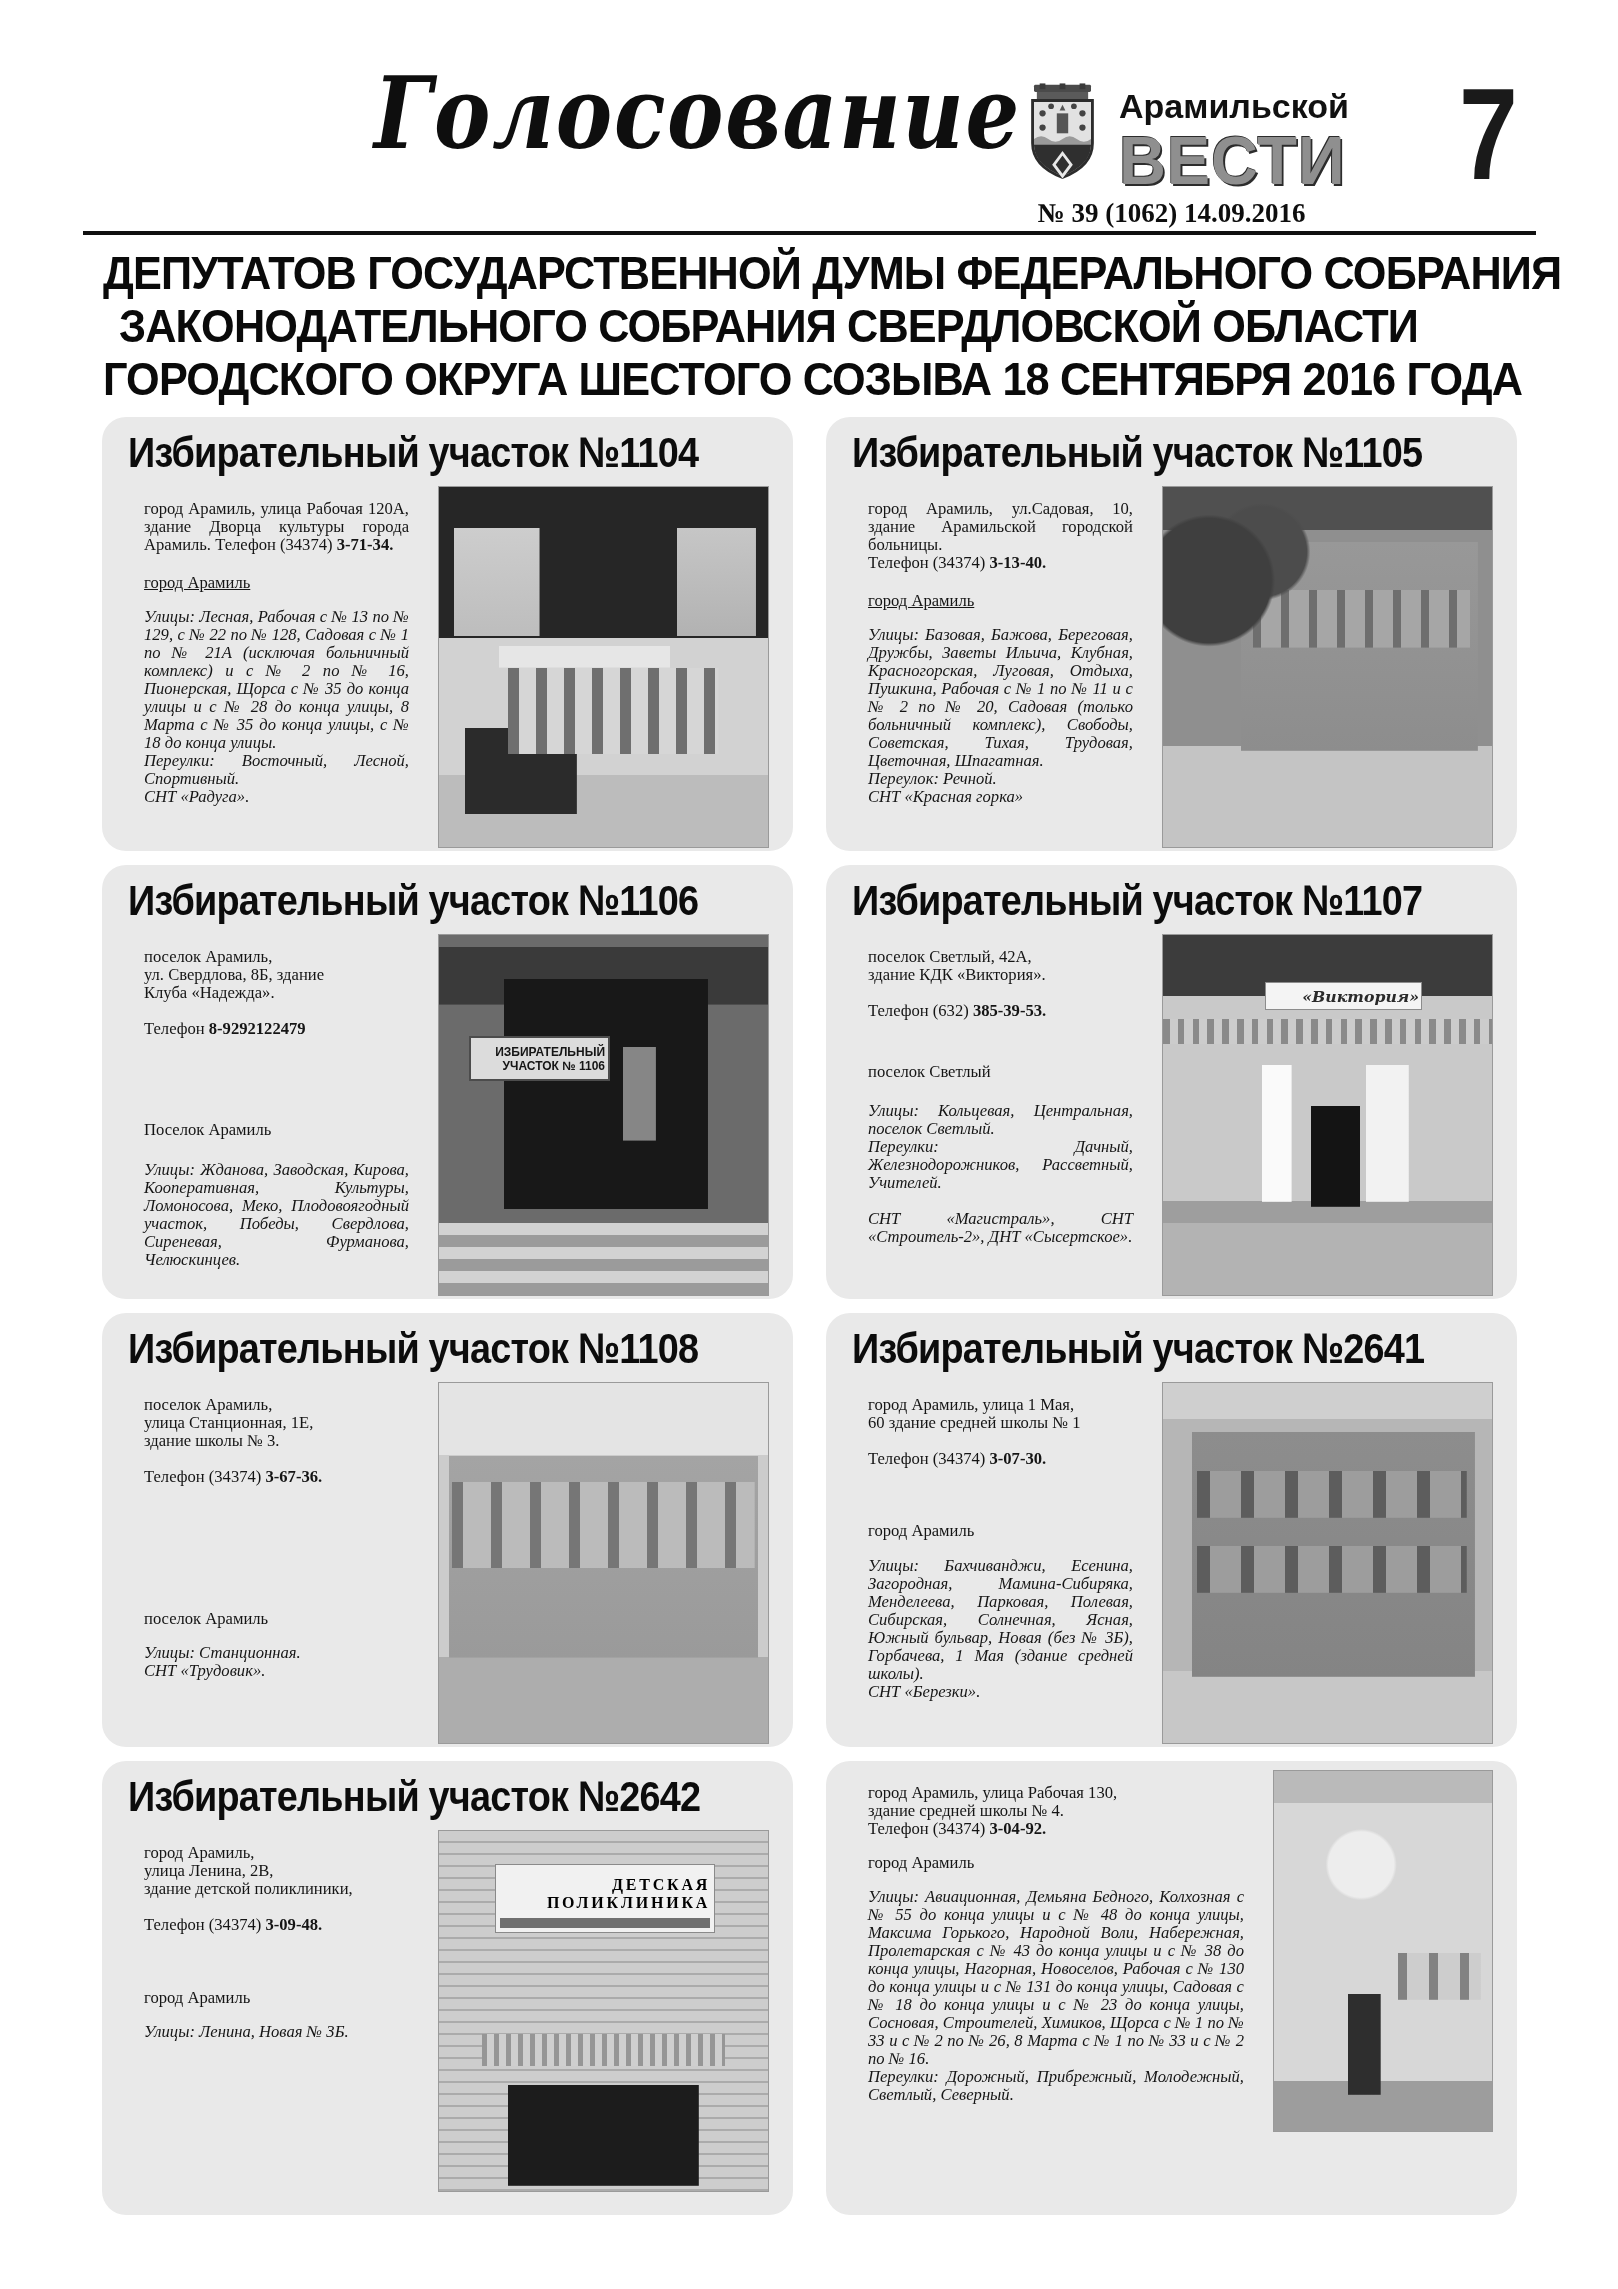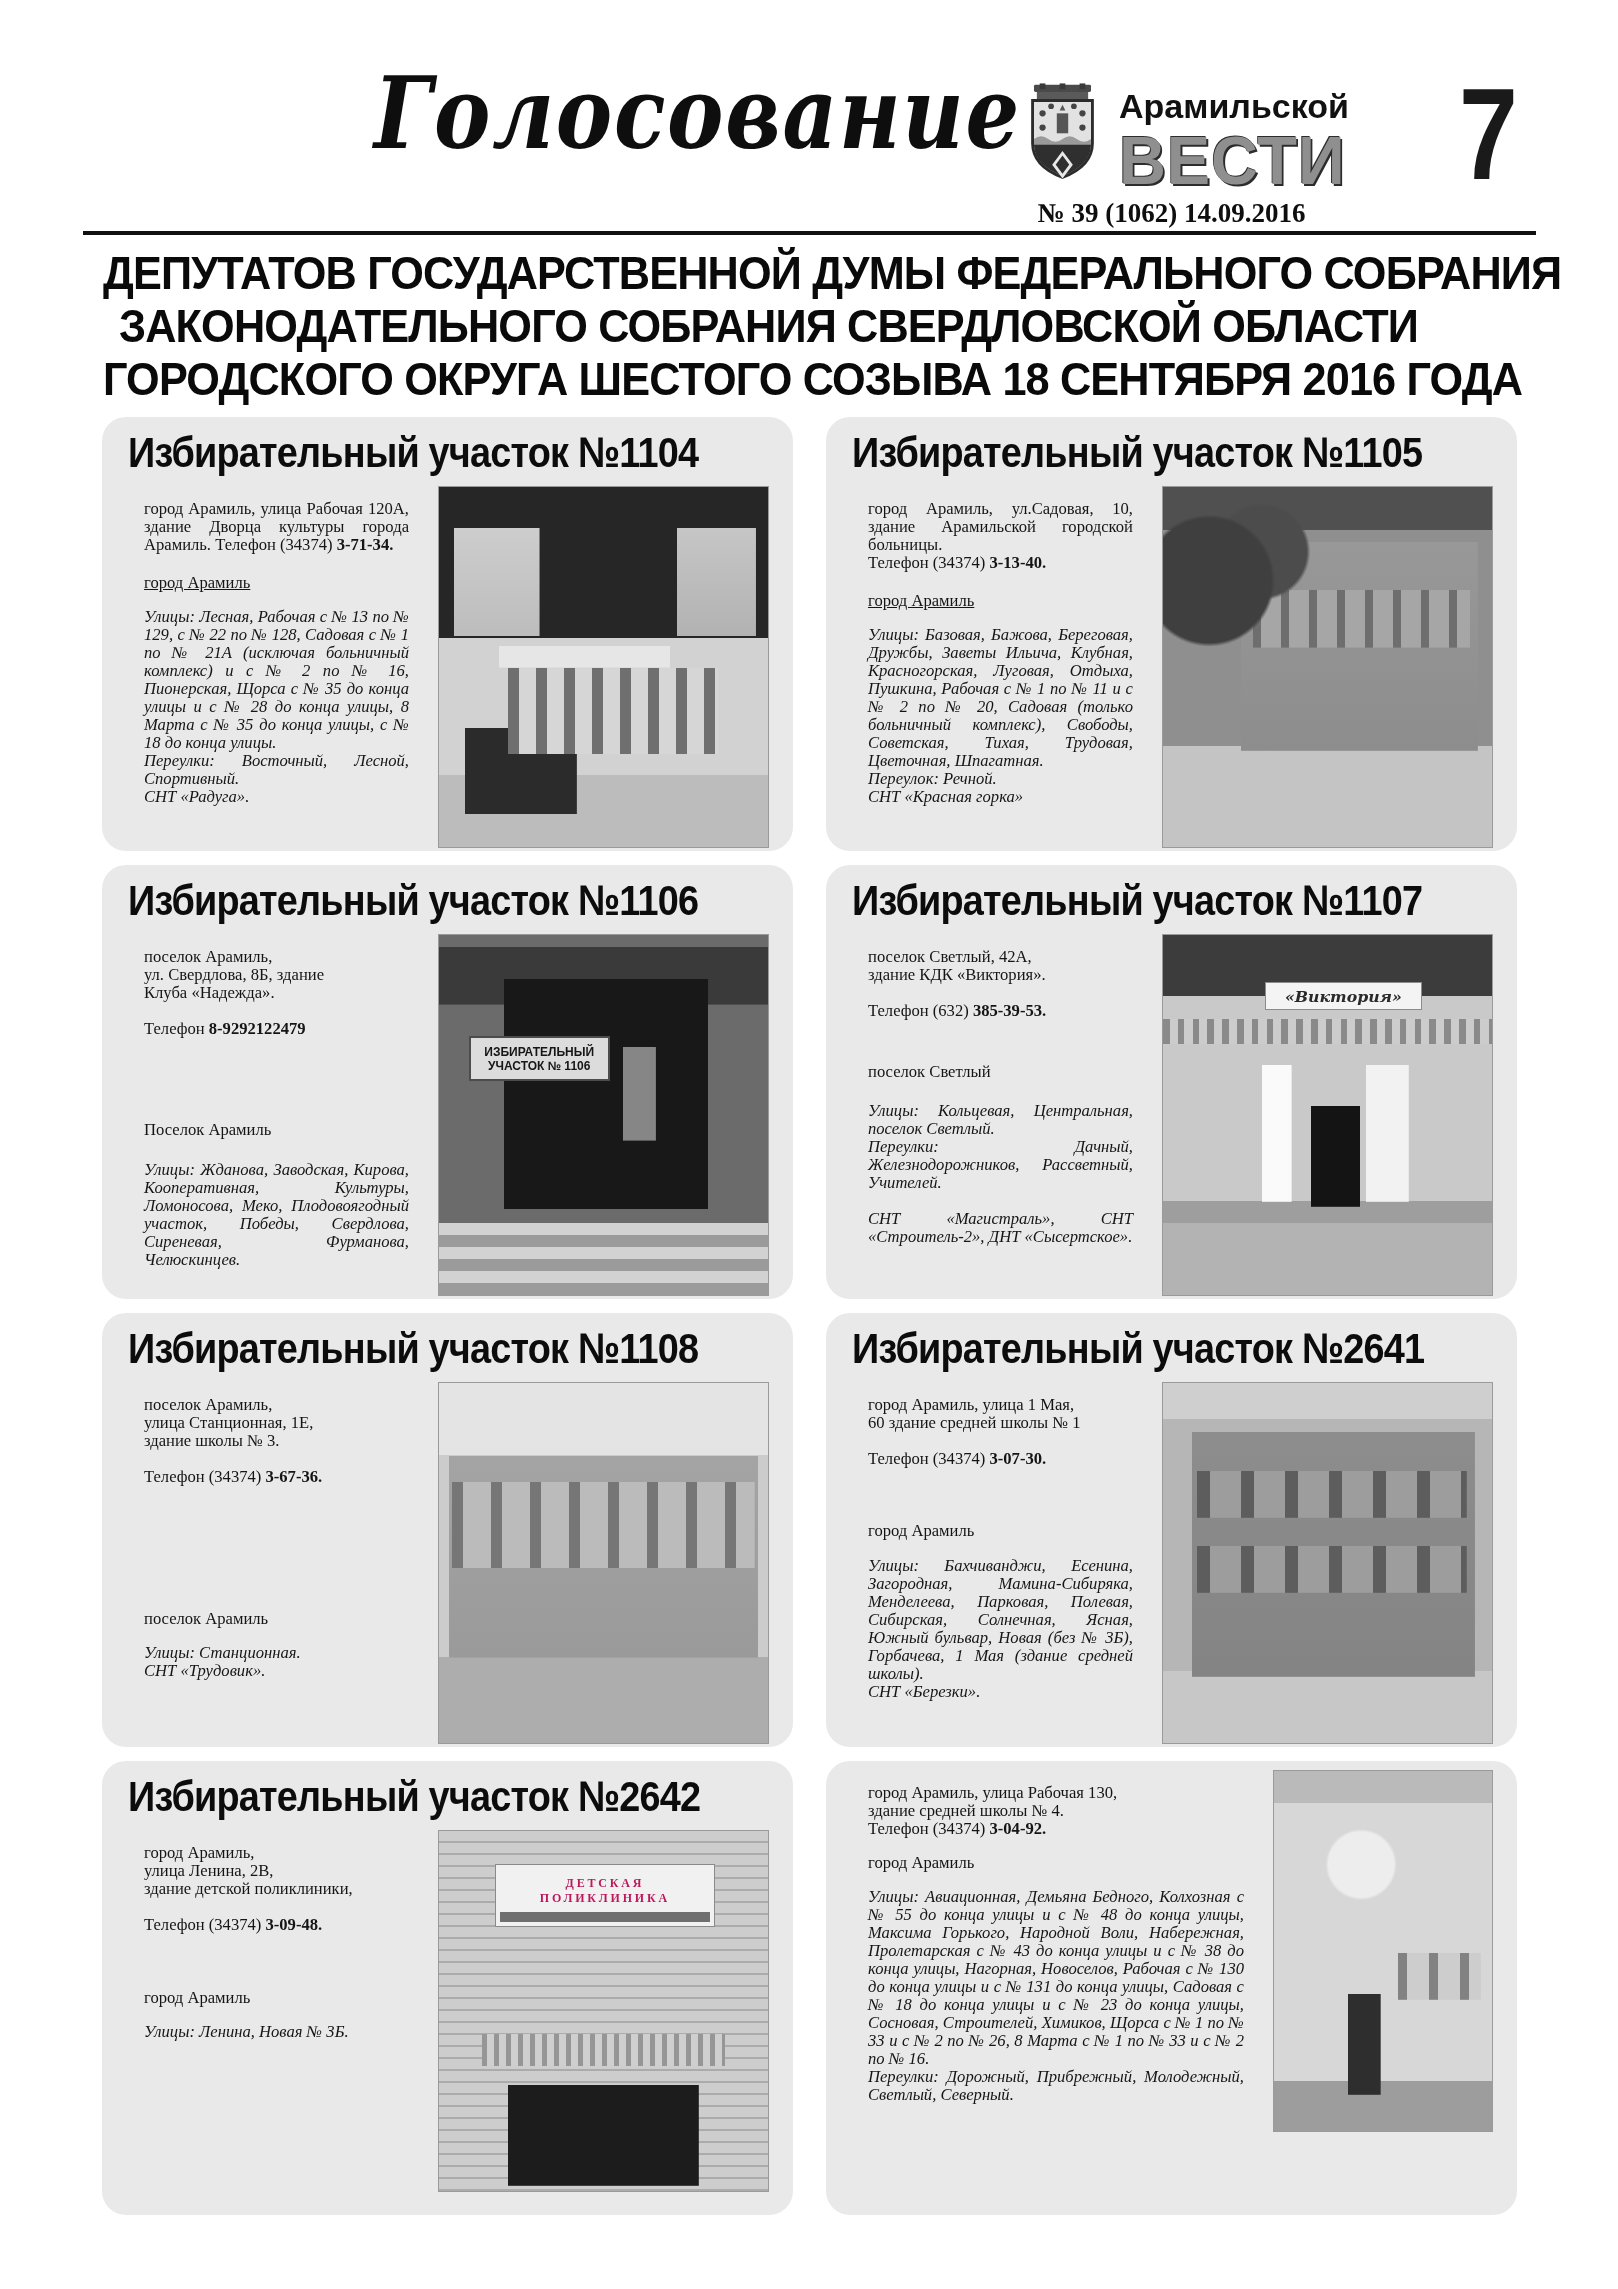--- a/index.html
+++ b/index.html
@@ -96,28 +96,28 @@
   .p2642{background:
     linear-gradient(#1c1c1c,#1c1c1c) 50% 98%/58% 28% no-repeat,
     repeating-linear-gradient(90deg,#969696 0 5.5px,#cfcfcf 5.5px 12px) 50% 62%/74% 9% no-repeat,
     repeating-linear-gradient(#cdcdcd 0 10px,#ababab 10px 12px);}
   .p2643{background:
     linear-gradient(#2e2e2e,#2e2e2e) 40% 86%/15% 28% no-repeat,
     radial-gradient(circle at 40% 26%,#ededed 0 11%,rgba(0,0,0,0) 12%),
     repeating-linear-gradient(90deg,#828282 0 9.2px,#cdcdcd 9.2px 31px) 92% 58%/38% 13% no-repeat,
     linear-gradient(#bababa 0 9%,#d7d7d7 9% 86%,#9d9d9d 86%);}
 
-  .photo-sign{position:absolute;white-space:pre-line;text-align:center;}
+  .photo-sign{position:absolute;white-space:pre-line;text-align:right;}
   .sign1106{left:9%;top:28%;width:40%;background:#dcdcdc;border:2.8px solid #4c4c4c;
     padding:6.5px 2.8px;font-family:"Liberation Sans",sans-serif;font-weight:bold;font-size:12px;color:#161616;}
   .sign1107{left:31%;top:13%;width:46%;background:#f4f4f4;border:0.9px solid #8c8c8c;
     padding:3.7px 1.8px;font-family:"DejaVu Serif",serif;font-style:italic;font-weight:bold;font-size:15.7px;color:#2a2a2a;}
   .sign2642{left:17%;top:9%;width:64%;background:#f1f1f1;border:1.8px solid #8a8a8a;
-    padding:11px 3.7px 3.7px;font-family:"Liberation Serif",serif;font-weight:bold;font-size:12px;
-    letter-spacing:2.8px;color:#be185d;}
+    padding:11px 3.7px 3.7px;font-family:"Liberation Serif",serif;font-weight:bold;font-size:16px;
+    letter-spacing:2.8px;color:#000000;}
   .sign2642::after{content:"";display:block;height:10px;background:#6f6f6f;margin-top:6.5px;}
 </style>
 </head>
 <body>
 
 <div class="page">
 
   <div class="masthead">
     <div class="gol">Голосование</div>
     <div class="brand">

